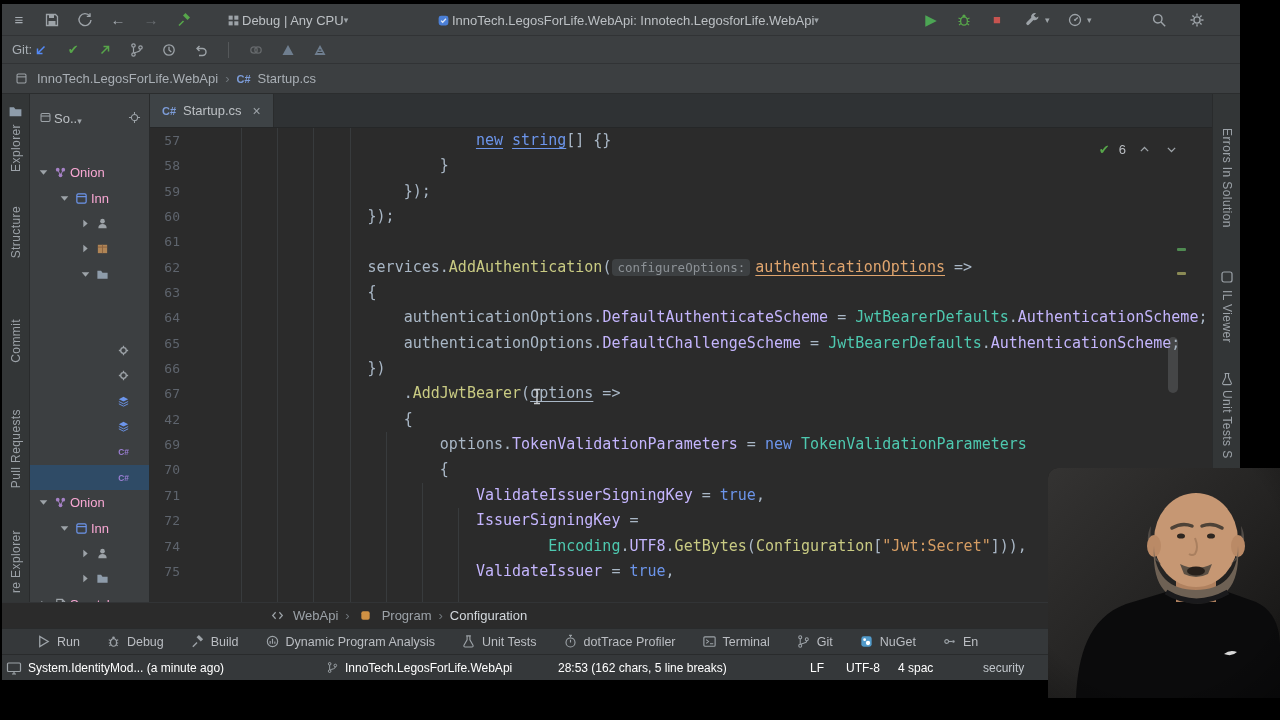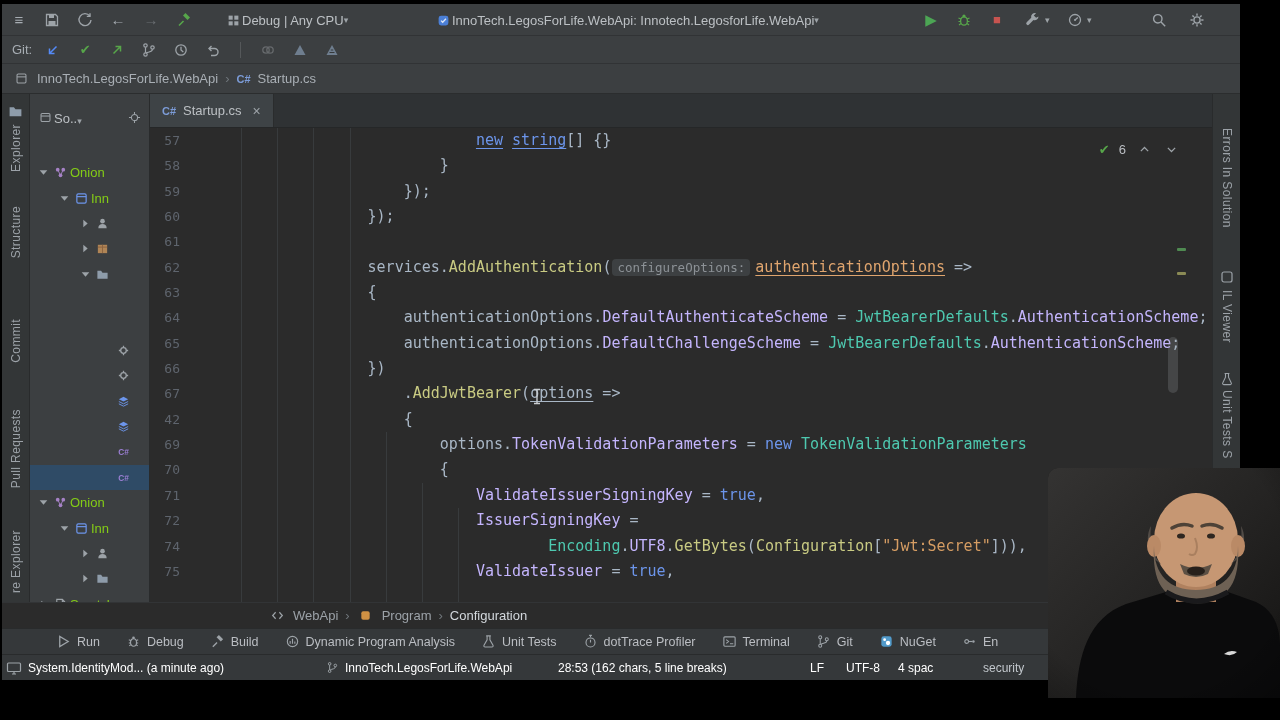--- a/index.html
+++ b/index.html
@@ -19,41 +19,41 @@
 .tb-left{position:absolute;left:8px;top:0;height:100%;display:flex;align-items:center;gap:15px}
 .combo{position:absolute;top:4px;height:24px;display:flex;align-items:center;padding:0 8px;border-radius:4px;color:#BCC0C4;font-size:13px;white-space:nowrap}
 .combo1{left:214px}.combo2{left:424px}
 .run-controls{position:absolute;left:920px;top:0;height:100%;display:flex;align-items:center;gap:15px}
 .grp{position:absolute;top:0;height:100%;display:flex;align-items:center;gap:3px}
 .wrench-group{left:1022px}.profiler-group{left:1064px}
 .search-gear{position:absolute;left:1148px;top:0;height:100%;display:flex;gap:20px;align-items:center}
 
 
 .toolbar-git{top:32px;height:28px;background:#3C3F41;border-bottom:1px solid #313335;display:flex;align-items:center;padding-left:10px}
-.git-label{font-size:13px;color:#A7ADB3;margin-right:12px}
+.git-label{font-size:13px;color:#A7ADB3;}
 .git-icons{display:flex;align-items:center;gap:14px}
 .vdiv{width:1px;height:16px;background:#55585A;margin:0 4px}
 
 
 .breadcrumb-bar{top:60px;height:30px;background:#3C3F41;border-bottom:1px solid #2B2D2E;display:flex;align-items:center;padding-left:10px;gap:7px;font-size:13px;color:#A9AFB5}
 .badge-cs{font-weight:bold;font-size:11px;color:#7C9CD8}
 
 
 .workspace{top:90px;height:508px}
 .left-stripe{position:absolute;left:0;top:0;width:28px;height:100%;background:#333637;border-right:1px solid #292B2C}
 .right-stripe{position:absolute;right:0;top:0;width:28px;height:100%;background:#333637;border-left:1px solid #292B2C}
 .vitem{position:absolute;left:0;width:100%;display:flex;justify-content:center}
 .vtext{writing-mode:vertical-rl;transform:rotate(180deg);font-size:12px;color:#9CA2A8;letter-spacing:.4px;white-space:nowrap}
 .vtext-r{writing-mode:vertical-rl;font-size:12px;color:#9CA2A8;letter-spacing:.4px;white-space:nowrap}
 
 .project-panel{position:absolute;left:28px;top:0;width:120px;height:100%;background:#3C3F41;border-right:1px solid #292B2C;overflow:hidden}
 .panel-header{height:32px;display:flex;align-items:flex-end;padding:0 6px;color:#BCC0C4;font-size:13px}
 .ph-spacer{flex:1}
 .tree{position:absolute;left:0;top:66px;width:100%}
-.tree-row{height:25.4px;display:flex;align-items:center;white-space:nowrap;font-size:13px;color:#84cc16;overflow:hidden}
+.tree-row{height:25.4px;display:flex;align-items:center;white-space:nowrap;font-size:13px;color:#f9a8d4;overflow:hidden}
 .tree-row.selected{background:#2F4B66}
 .tw{width:15px;min-width:15px;display:inline-flex;justify-content:center;align-items:center;margin-right:2px}
 .tw svg{width:13px;height:13px}
 .tlabel{overflow:hidden}
 
 
 .editor{position:absolute;left:148px;top:0;width:1062px;height:100%;background:#2B2B2B}
 .tabbar{position:absolute;top:0;left:0;width:100%;height:34px;background:#2F3234;border-bottom:1px solid #252728}
 .tab{display:inline-flex;align-items:center;height:100%;padding:0 12px;gap:7px;background:#3E4346;border-right:1px solid #2A2C2D;font-size:13px;color:#BCC0C4}
 .tab-close{color:#9DA3A8;font-size:14px;margin-left:4px}
@@ -74,21 +74,21 @@
 .inspections{position:absolute;right:32px;top:46px;display:flex;align-items:center;gap:9px;font-size:13px;color:#BBBEC3}
 .insp-check{color:#57A64A;font-size:13px}
 .scroll-thumb{position:absolute;right:34px;top:243px;width:10px;height:56px;background:rgba(164,168,172,.22);border-radius:5px}
 .stripe-mark{position:absolute;right:26px;width:9px;height:3px;border-radius:1px}
 
 
 .code-crumbs{top:598px;height:26px;background:#2B2B2B;border-top:1px solid #323436;display:flex;align-items:center;padding-left:266px;gap:7px}
 .crumb{font-size:13px;color:#9CA2A8}
 .crumb.current{color:#D3D8DD}
 .crumb-sep{color:#70767B;font-size:13px}
-.tool-bar{top:624px;height:26px;background:#35383A;border-top:1px solid #292B2C;display:flex;align-items:center;gap:26px;padding-left:54px}
+.tool-bar{top:624px;height:26px;background:#35383A;border-top:1px solid #292B2C;display:flex;align-items:center;gap:26px;padding-left:34px}
 .tbtn{display:flex;align-items:center;gap:6px;font-size:12.5px;color:#BBBEC3;white-space:nowrap}
 .tbtn svg{width:15px;height:15px;flex:none}
 .status-bar{top:650px;height:26px;background:#35383A;border-top:1px solid #292B2C}
 .sitem{position:absolute;top:0;height:100%;display:flex;align-items:center;font-size:12px;color:#ffffff;gap:6px;white-space:nowrap}
 .s0{left:4px}.s1{left:26px}.s2{left:324px}.s3{left:556px}.s4{left:808px}.s5{left:844px}.s6{left:896px}.s7{left:981px;color:#C2C7CC}
 
 
 .webcam{position:absolute;left:1048px;top:468px;width:232px;height:230px;border-top-left-radius:10px;overflow:hidden;z-index:40;background:#1b1b1b}
 .cursor-ibeam{position:absolute;left:530px;top:384px;z-index:30}
 </style>

